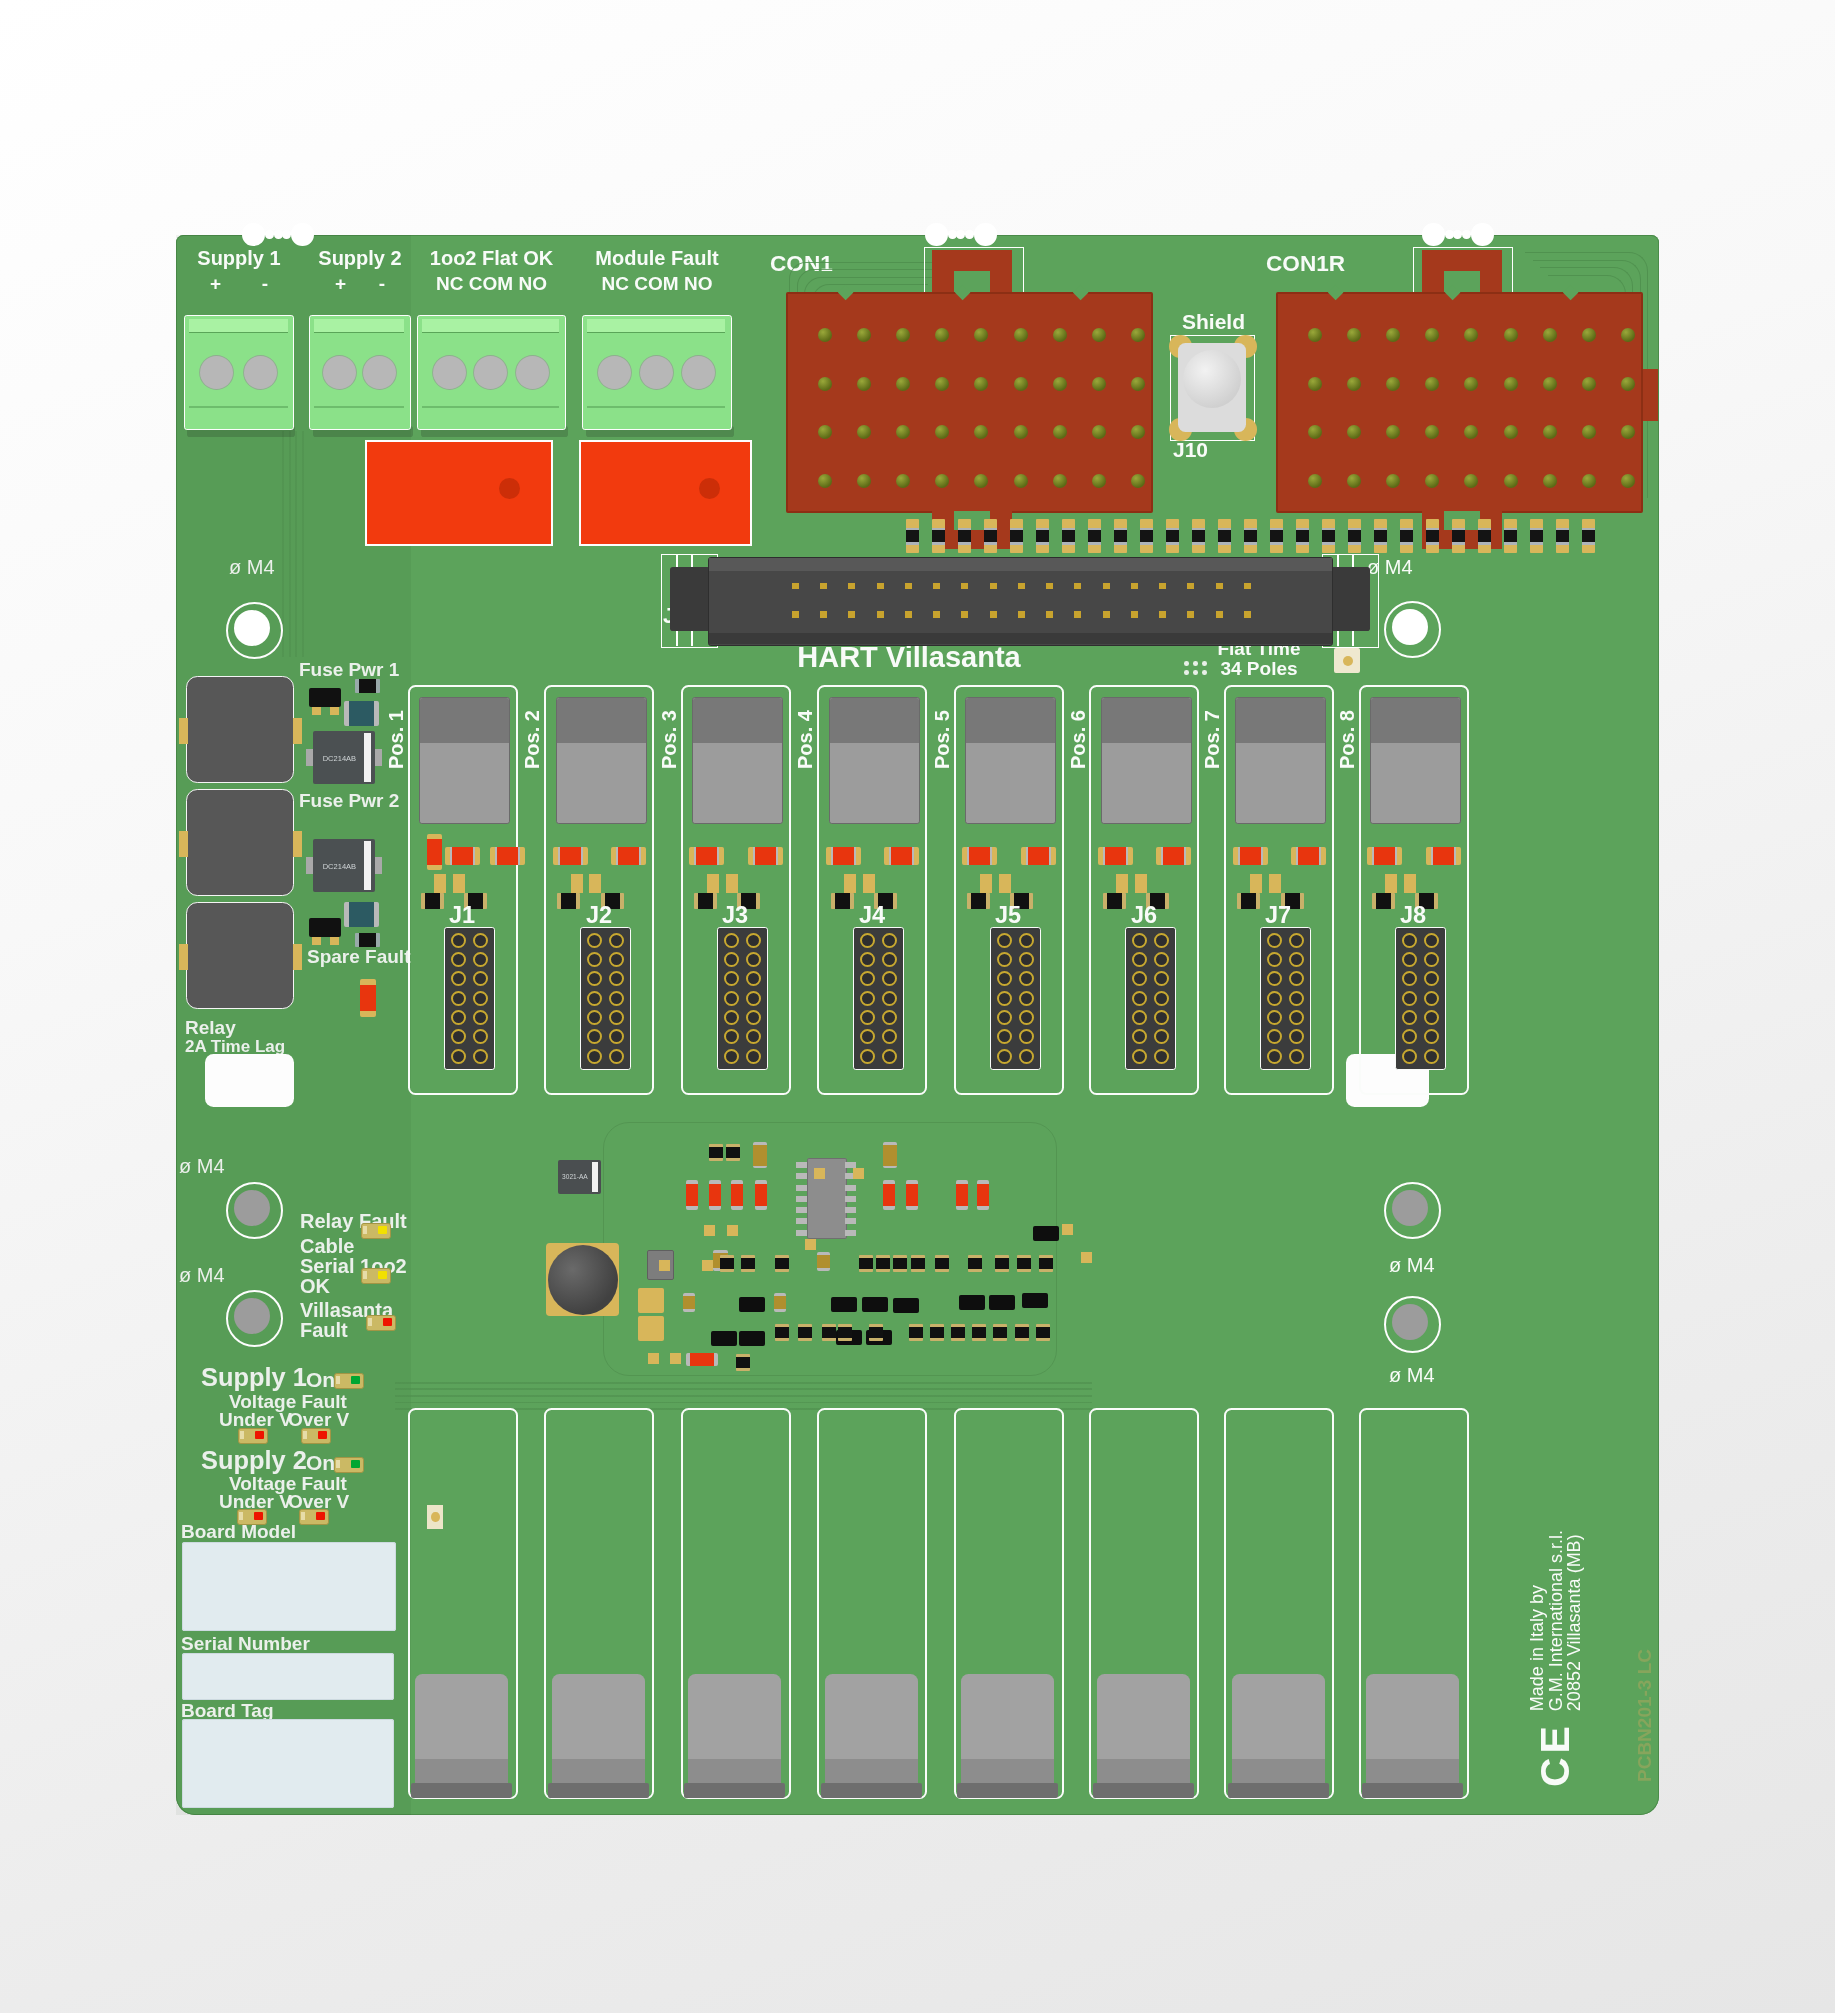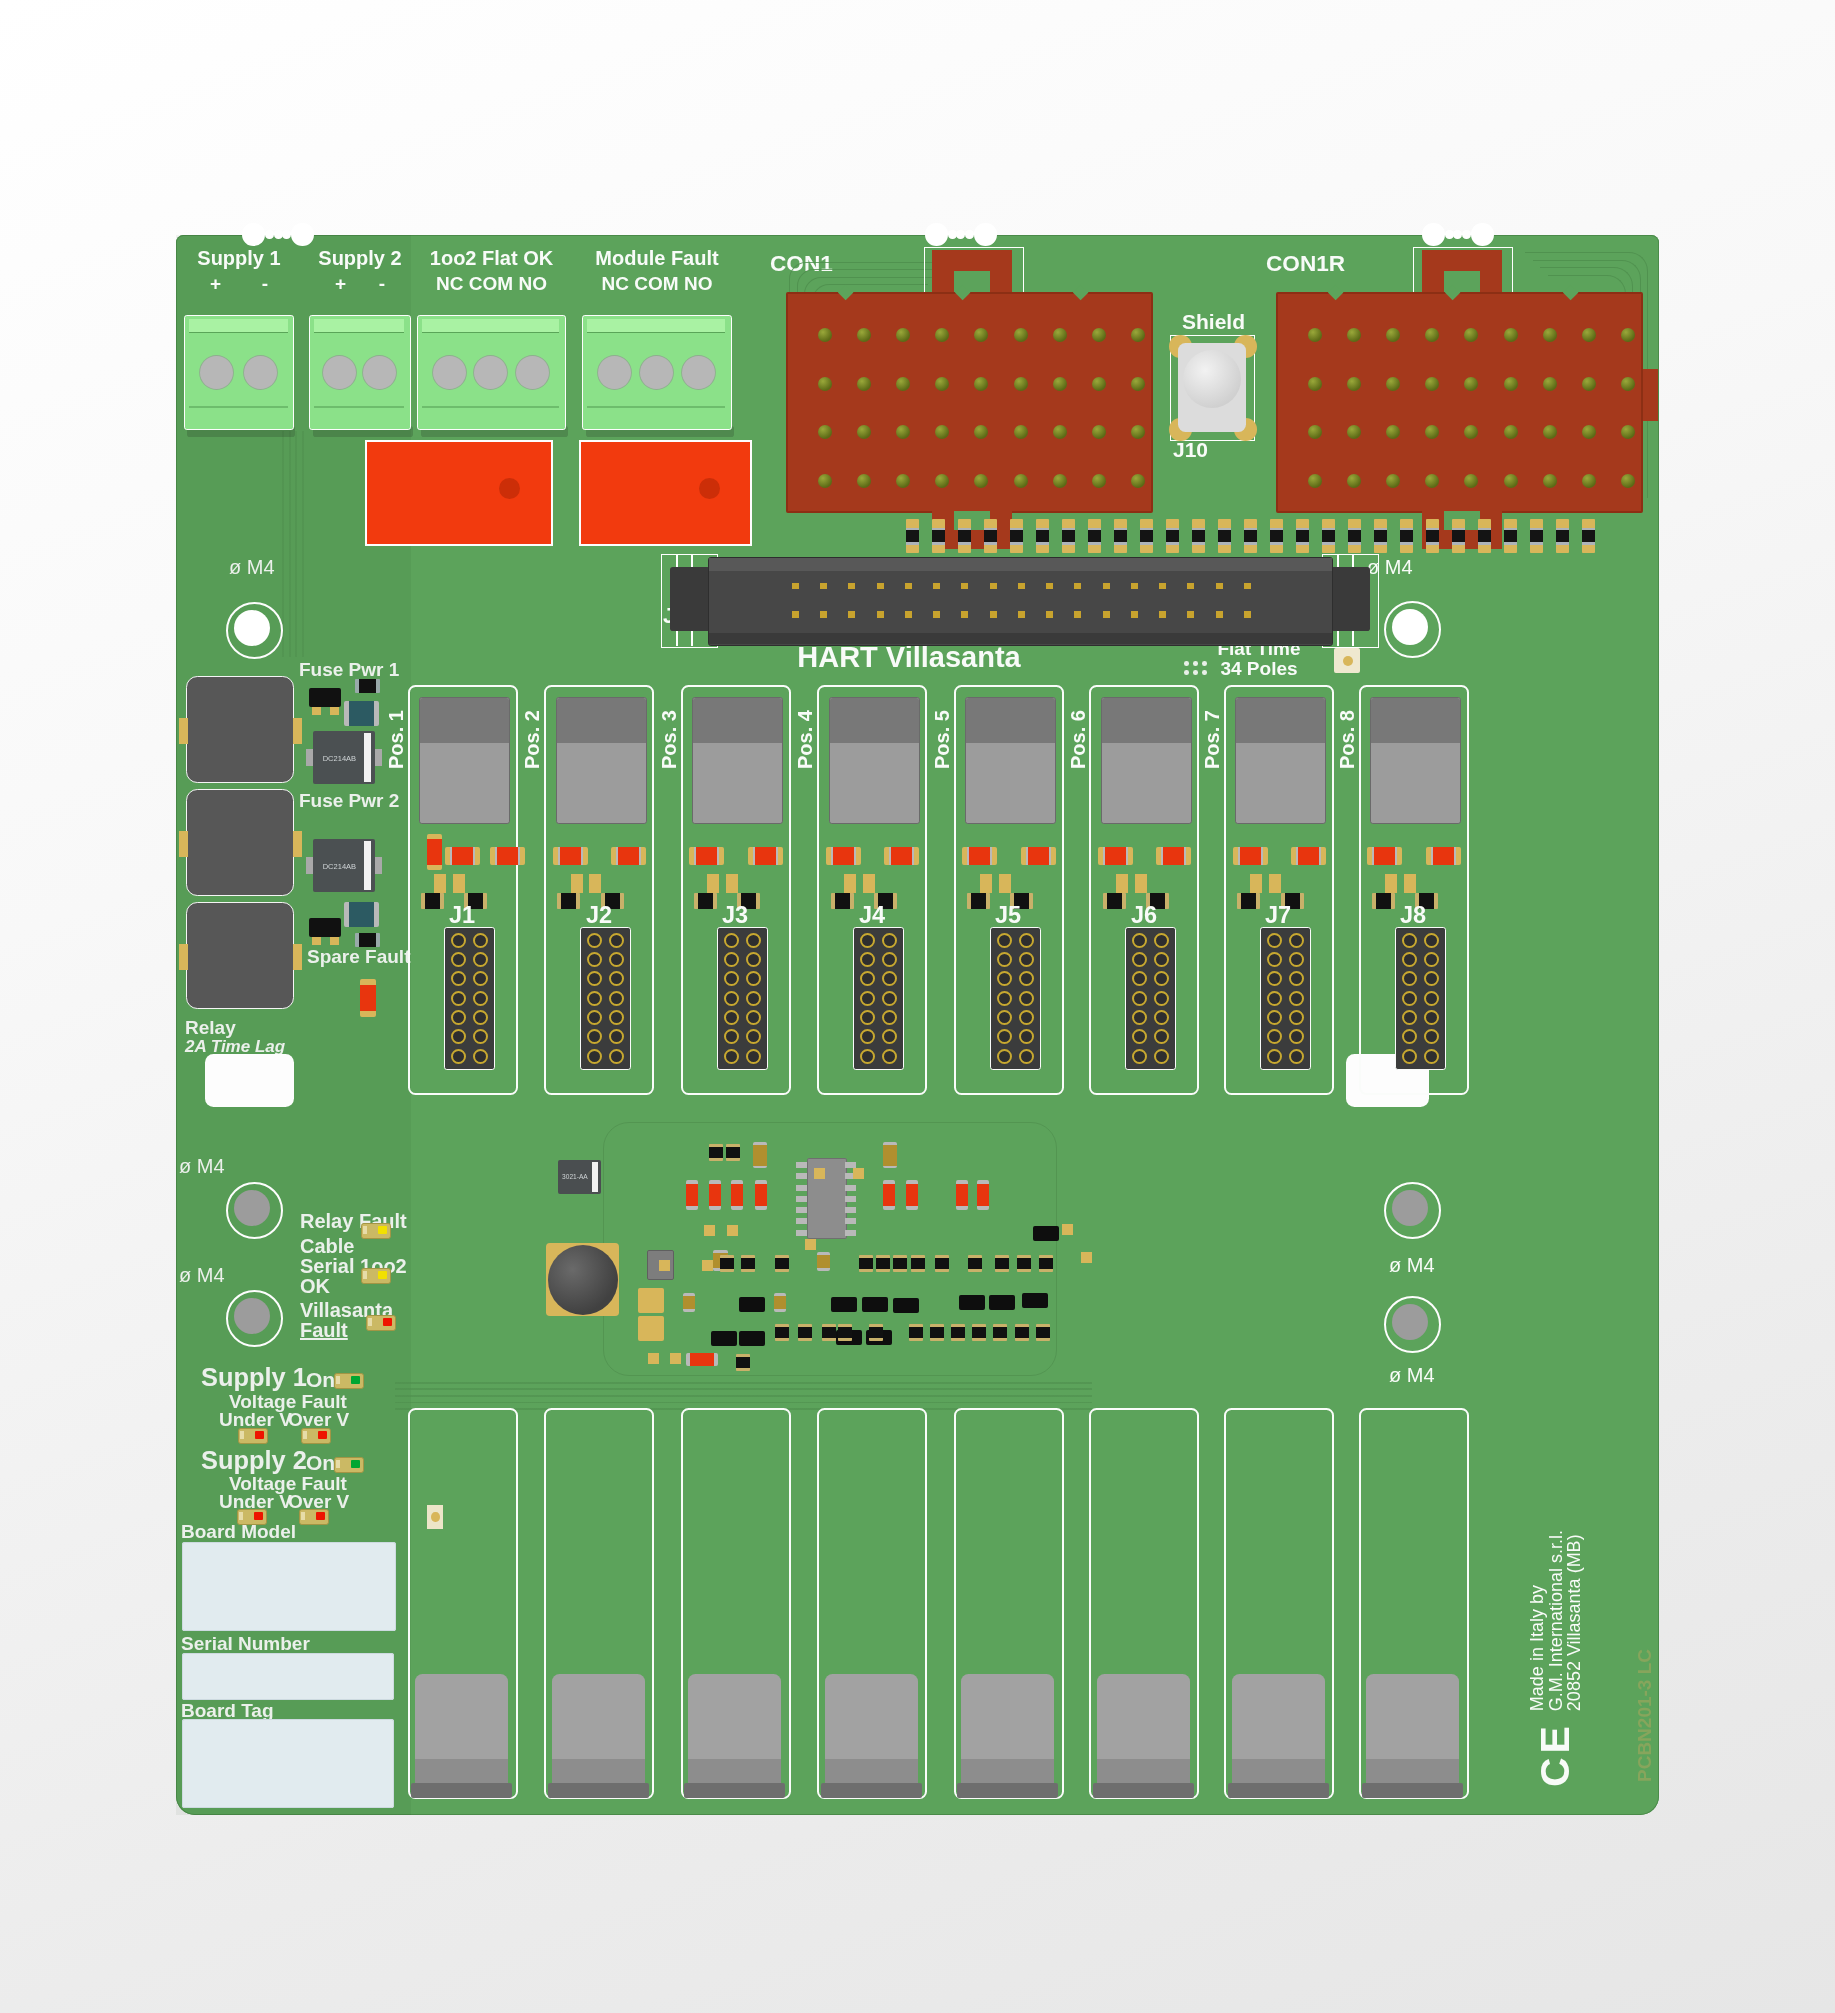--- a/index.html
+++ b/index.html
@@ -35,28 +35,28 @@
   <div class="t" style="left:1367px;top:557px;font-size:20px;font-weight:500;">ø M4</div>
   <div class="t" style="left:179px;top:1156px;font-size:20px;font-weight:500;">ø M4</div>
   <div class="t" style="left:179px;top:1265px;font-size:20px;font-weight:500;">ø M4</div>
   <div class="t" style="left:1389px;top:1255px;font-size:20px;font-weight:500;">ø M4</div>
   <div class="t" style="left:1389px;top:1365px;font-size:20px;font-weight:500;">ø M4</div>
 
   <div class="t" style="left:299px;top:660px;font-size:19px;">Fuse Pwr 1</div>
   <div class="t" style="left:299px;top:791px;font-size:19px;">Fuse Pwr 2</div>
   <div class="t" style="left:307px;top:947px;font-size:19px;">Spare Fault</div>
   <div class="t" style="left:185px;top:1018px;font-size:19px;">Relay</div>
-  <div class="t" style="left:185px;top:1038px;font-size:17px;font-style:italic;">2A Time Lag</div>
+  <div class="t" style="left:185px;top:1038px;font-size:17px;">2A Time Lag</div>
 
   <div class="t" style="left:300px;top:1211px;font-size:20px;">Relay Fault</div>
   <div class="t" style="left:300px;top:1236px;font-size:20px;">Cable</div>
   <div class="t" style="left:300px;top:1256px;font-size:20px;">Serial 1oo2</div>
   <div class="t" style="left:300px;top:1276px;font-size:20px;">OK</div>
   <div class="t" style="left:300px;top:1300px;font-size:20px;">Villasanta</div>
-  <div class="t" style="left:300px;top:1320px;font-size:20px;text-decoration:underline;">Fault</div>
+  <div class="t" style="left:300px;top:1320px;font-size:20px;">Fault</div>
 
   <div class="t" style="left:201px;top:1364px;font-size:25.4px;">Supply 1</div>
   <div class="t" style="left:306px;top:1369px;font-size:21px;">On</div>
   <div class="t" style="left:229px;top:1392px;font-size:19px;">Voltage Fault</div>
   <div class="t" style="left:219px;top:1410px;font-size:19px;">Under V</div>
   <div class="t" style="left:288px;top:1410px;font-size:19px;">Over V</div>
 
   <div class="t" style="left:201px;top:1447px;font-size:25.4px;">Supply 2</div>
   <div class="t" style="left:306px;top:1452px;font-size:21px;">On</div>
   <div class="t" style="left:229px;top:1474px;font-size:19px;">Voltage Fault</div>

